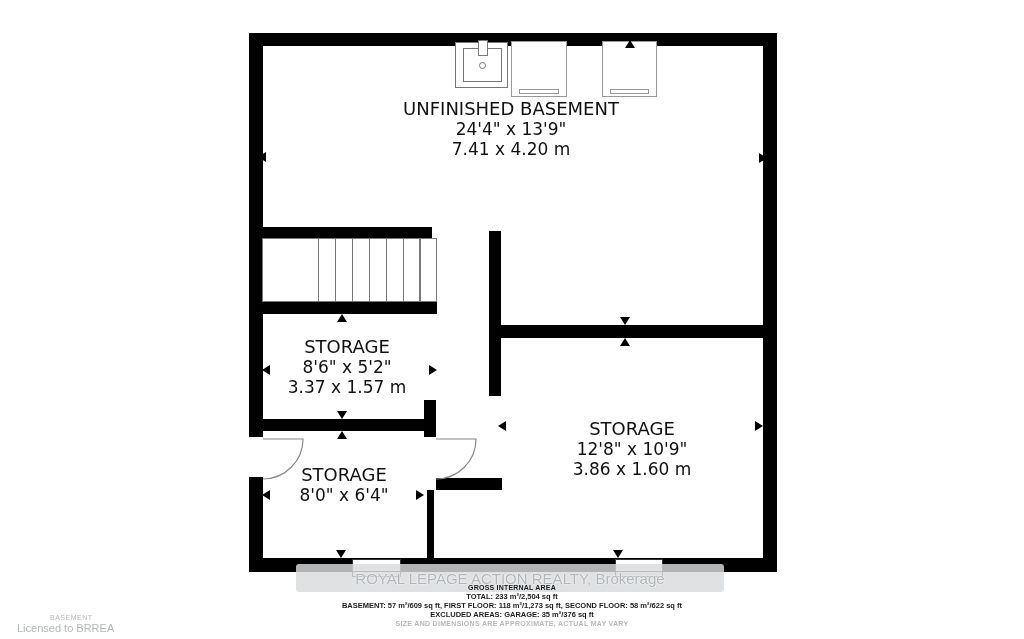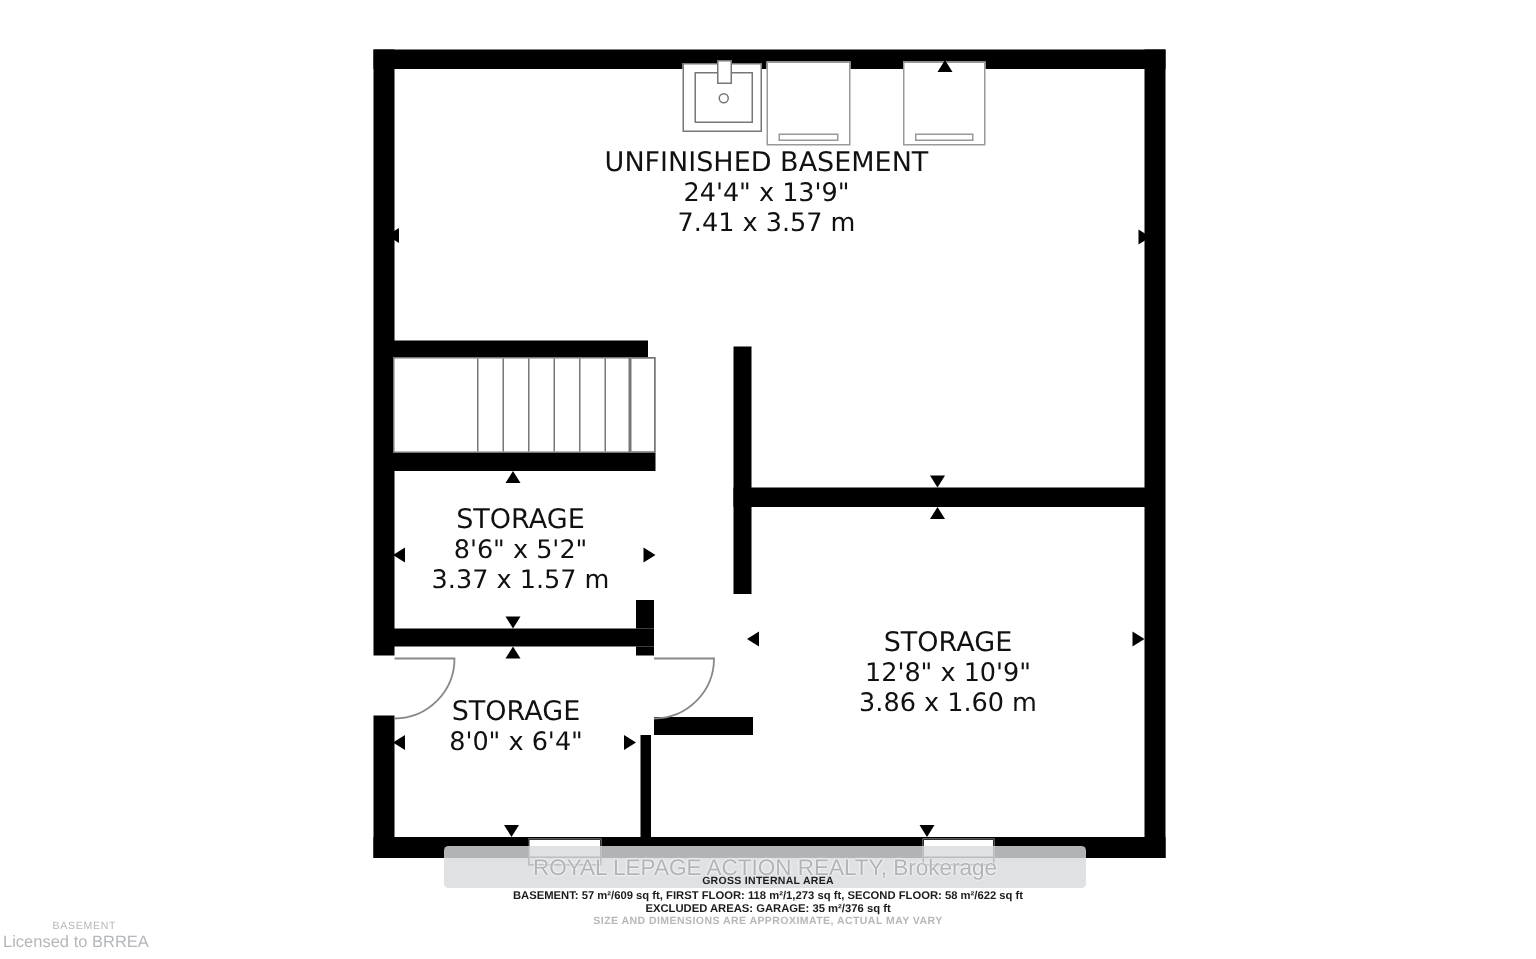--- a/index.html
+++ b/index.html
@@ -24,21 +24,21 @@
   #watermark{position:absolute;left:296px;top:564px;width:428px;height:28px;z-index:6;
              background:rgba(217,219,221,0.82);border-radius:3px;display:flex;align-items:center;
              justify-content:center;white-space:nowrap;font-family:"Liberation Sans",sans-serif;
              font-weight:normal;font-size:15px;color:#b0b5b9;
              text-shadow:0 0 2px #fff,0 0 1px #fff;}
   #areainfo{position:absolute;left:212px;top:583px;width:600px;text-align:center;z-index:7;
             font-family:"Liberation Sans",sans-serif;font-weight:bold;color:#1c1c1c;}
   #areainfo .ln{font-size:7.5px;line-height:9px;}
   #areainfo .hd{font-size:7px;line-height:9px;letter-spacing:0.2px;}
   #areainfo .disc{font-size:7px;line-height:9px;color:#b5b8ba;letter-spacing:0.3px;}
-  #license{position:absolute;left:2px;top:614px;z-index:7;color:#b4b7ba;
+  #license{position:absolute;left:17px;top:614px;z-index:7;color:#b4b7ba;
            font-family:"Liberation Sans",sans-serif;}
   #license .fl{font-size:7px;letter-spacing:0.5px;margin-left:33px;line-height:8px;}
   #license .lt{font-size:11px;line-height:13px;}
 </style>
 </head>
 <body>
 
 <div id="stage">
 
   <div class="wall" style="left:249px;top:33px;width:528px;height:13px;"></div>
@@ -105,41 +105,42 @@
   <div class="arr d" style="left:336px;top:550px;"></div>
   <div class="arr d" style="left:620px;top:317px;"></div>
   <div class="arr u" style="left:620px;top:338px;"></div>
   <div class="arr l" style="left:498px;top:421px;"></div>
   <div class="arr r" style="left:755px;top:421px;"></div>
   <div class="arr d" style="left:613px;top:550px;"></div>
 
   <div class="room-label" style="left:336px;top:98px;width:350px;">
     <div class="name">UNFINISHED BASEMENT</div>
     <div class="dim">24'4" x 13'9"</div>
-    <div class="dim">7.41 x 3.57 m</div>
+    <div class="dim">7.41 x 4.20 m</div>
   </div>
   <div class="room-label" style="left:247px;top:336px;width:200px;">
     <div class="name">STORAGE</div>
     <div class="dim">8'6" x 5'2"</div>
     <div class="dim">3.37 x 1.57 m</div>
   </div>
   <div class="room-label" style="left:244px;top:464px;width:200px;">
     <div class="name">STORAGE</div>
     <div class="dim">8'0" x 6'4"</div>
   </div>
   <div class="room-label" style="left:532px;top:418px;width:200px;">
     <div class="name">STORAGE</div>
     <div class="dim">12'8" x 10'9"</div>
     <div class="dim">3.86 x 1.60 m</div>
   </div>
 
   <div id="watermark">ROYAL LEPAGE ACTION REALTY, Brokerage</div>
 
   <div id="areainfo">
     <div class="hd">GROSS INTERNAL AREA</div>
+    <div class="ln">TOTAL: 233 m²/2,504 sq ft</div>
     <div class="ln">BASEMENT: 57 m²/609 sq ft, FIRST FLOOR: 118 m²/1,273 sq ft, SECOND FLOOR: 58 m²/622 sq ft</div>
     <div class="ln">EXCLUDED AREAS: GARAGE: 35 m²/376 sq ft</div>
     <div class="disc">SIZE AND DIMENSIONS ARE APPROXIMATE, ACTUAL MAY VARY</div>
   </div>
 
   <div id="license">
     <div class="fl">BASEMENT</div>
     <div class="lt">Licensed to BRREA</div>
   </div>
 

